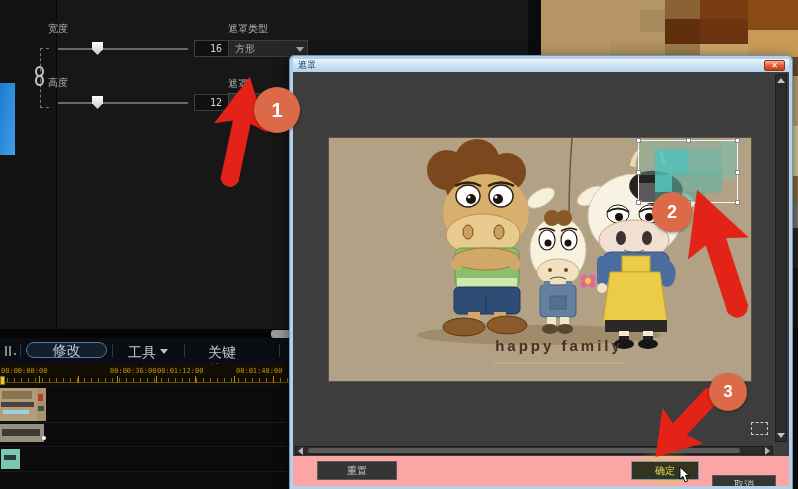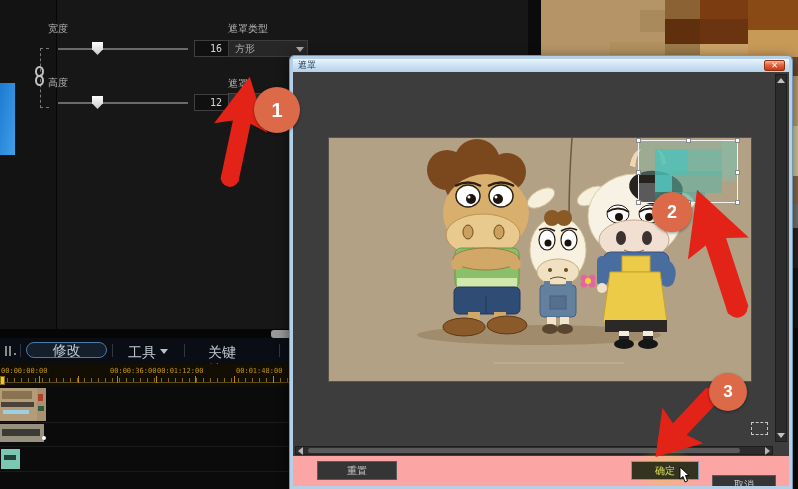--- a/index.html
+++ b/index.html
@@ -254,20 +254,22 @@
           <path d="M281,134 L331,134 L338,184 L274,184 Z" fill="#eccb49" stroke="#caa527"></path>
           <rect x="276" y="182" width="62" height="12" fill="#2c2826"></rect>
           <rect x="290" y="193" width="10" height="12" fill="#f2ecdc"></rect>
             <rect x="314" y="193" width="10" height="12" fill="#f2ecdc"></rect>
           <rect x="290" y="198" width="10" height="4" fill="#222"></rect>
             <rect x="314" y="198" width="10" height="4" fill="#222"></rect>
           <ellipse cx="295" cy="206" rx="10" ry="5" fill="#161616"></ellipse>
             <ellipse cx="319" cy="206" rx="10" ry="5" fill="#161616"></ellipse>
         </svg>
 
+        <div class="abs" style="left:150px;top:199px;width:160px;text-align:center;font-size:15px;font-weight:bold;
+                    letter-spacing:3px;color:#45331f;">happy family</div>
         <div class="abs" style="left:165px;top:224px;width:130px;height:2px;background:#c5b693;opacity:.6;"></div>
 
         <div class="abs" style="left:309px;top:2px;width:100px;height:63px;border:1px solid #f2f2f2;">
           <div style="position:absolute;inset:0;overflow:hidden;">
             <div class="abs" style="left:0;top:0;width:100px;height:34px;background:rgba(120,190,175,.35);"></div>
             <div class="abs" style="left:16px;top:8px;width:33px;height:26px;background:rgba(70,195,190,.75);"></div>
             <div class="abs" style="left:49px;top:8px;width:34px;height:26px;background:rgba(100,185,170,.55);"></div>
             <div class="abs" style="left:16px;top:34px;width:17px;height:17px;background:rgba(90,210,205,.85);"></div>
             <div class="abs" style="left:33px;top:30px;width:50px;height:22px;background:rgba(95,180,165,.6);"></div>
             <div class="abs" style="left:83px;top:0;width:17px;height:40px;background:rgba(130,190,175,.45);"></div>

